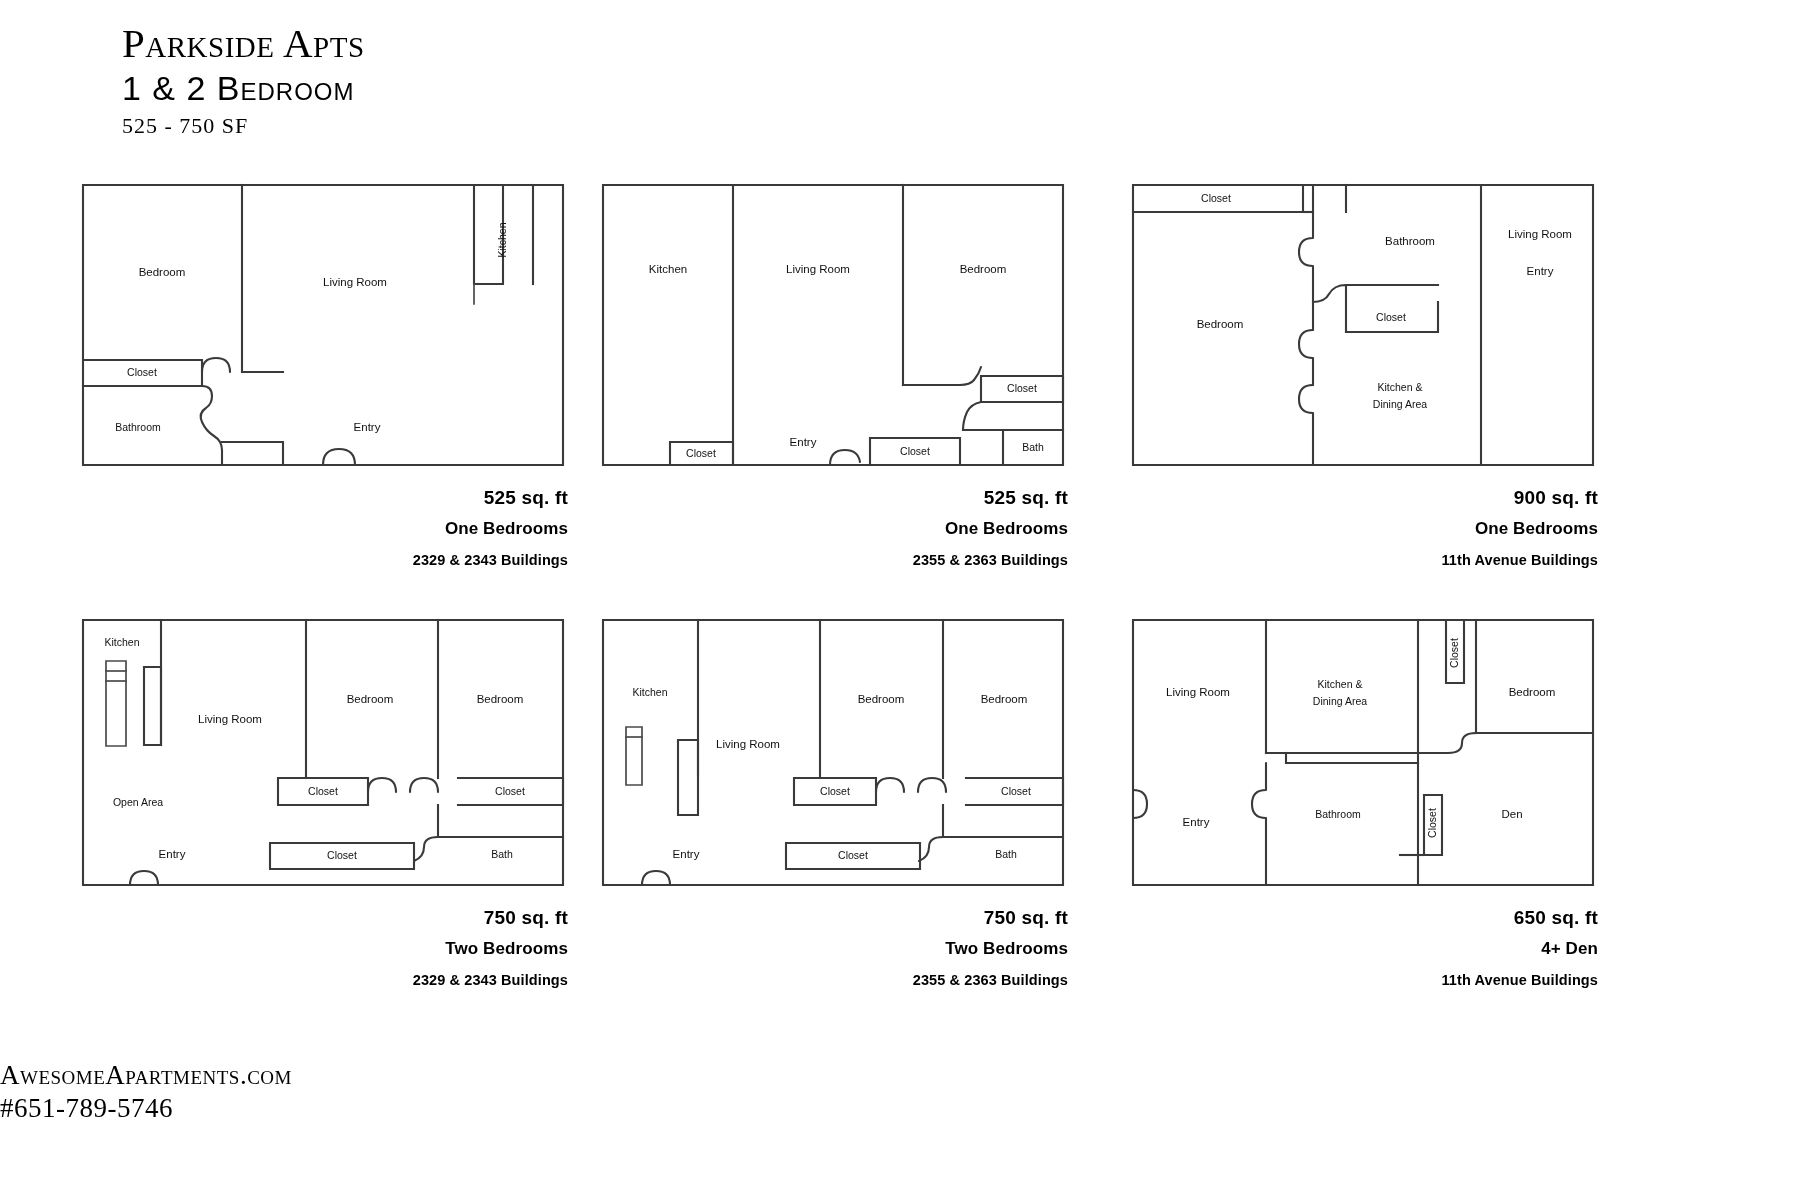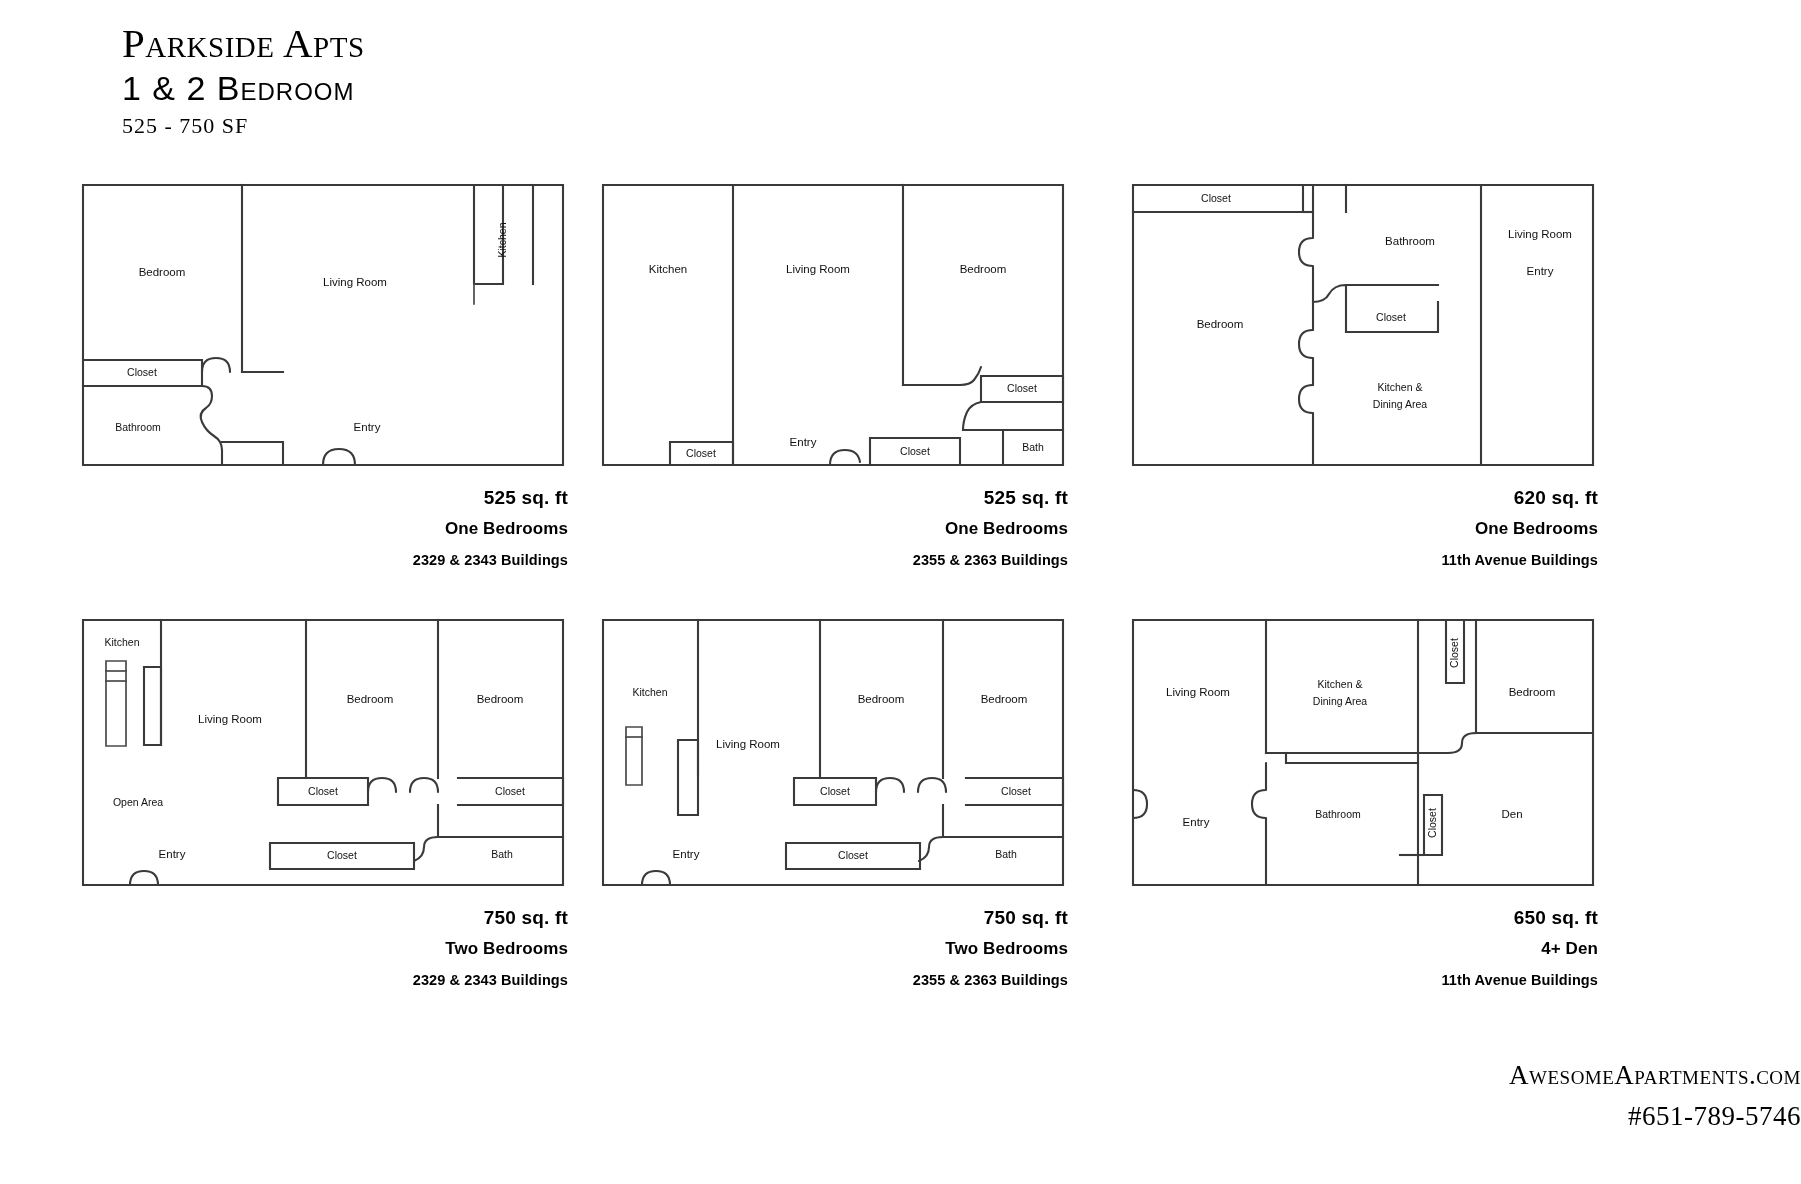--- a/index.html
+++ b/index.html
@@ -116,37 +116,37 @@
   .cap-bldg {
     font-size: 14.5px;
     font-weight: bold;
     margin-top: 16px;
     letter-spacing: 0.1px;
   }
 
   
   #footer {
     position: absolute;
-    left: 8px;
+    left: 0;
     right: 0;
     top: 1060px;
-    text-align: right;
+    text-align: left;
   }
   #footer-site {
     font-family: "Liberation Serif", serif;
     font-size: 27px;
     font-variant: small-caps;
     letter-spacing: 0.5px;
   }
   #footer-phone {
     font-family: "Liberation Serif", serif;
     font-size: 27px;
     font-variant: small-caps;
     letter-spacing: 0.5px;
-    margin-top: 10px;
+    margin-top: 2px;
   }
 </style>
 </head>
 <body>
 
 <div id="title-block">
   <div id="doc-title">Parkside Apts</div>
   <div id="doc-subtitle">1 &amp; 2 Bedroom</div>
   <div id="doc-sqft">525 - 750 SF</div>
 </div>
@@ -259,21 +259,21 @@
       <text class="rm" x="282" y="62">Bathroom</text>
       <text class="rm" x="412" y="55">Living Room</text>
       <text class="rm" x="412" y="92">Entry</text>
       <text class="rm" x="92" y="145">Bedroom</text>
       <text class="rm sm" x="263" y="138">Closet</text>
       <text class="rm sm" x="272" y="208">Kitchen &amp;</text>
       <text class="rm sm" x="272" y="225">Dining Area</text>
     </svg>
   </div>
   <div class="caption">
-    <div class="cap-area">620 sq. ft</div>
+    <div class="cap-area">900 sq. ft</div>
     <div class="cap-type">One Bedrooms</div>
     <div class="cap-bldg">11th Avenue Buildings</div>
   </div>
 </div>
 
 <div class="plan-cell" style="left:78px; top:615px; width:490px;">
   <div class="plan-svg-wrap">
     <svg class="plan" width="490" height="275" viewBox="0 0 490 275">
 
       <path class="w" d="M5 5 H485 V270 H5 Z"></path>

